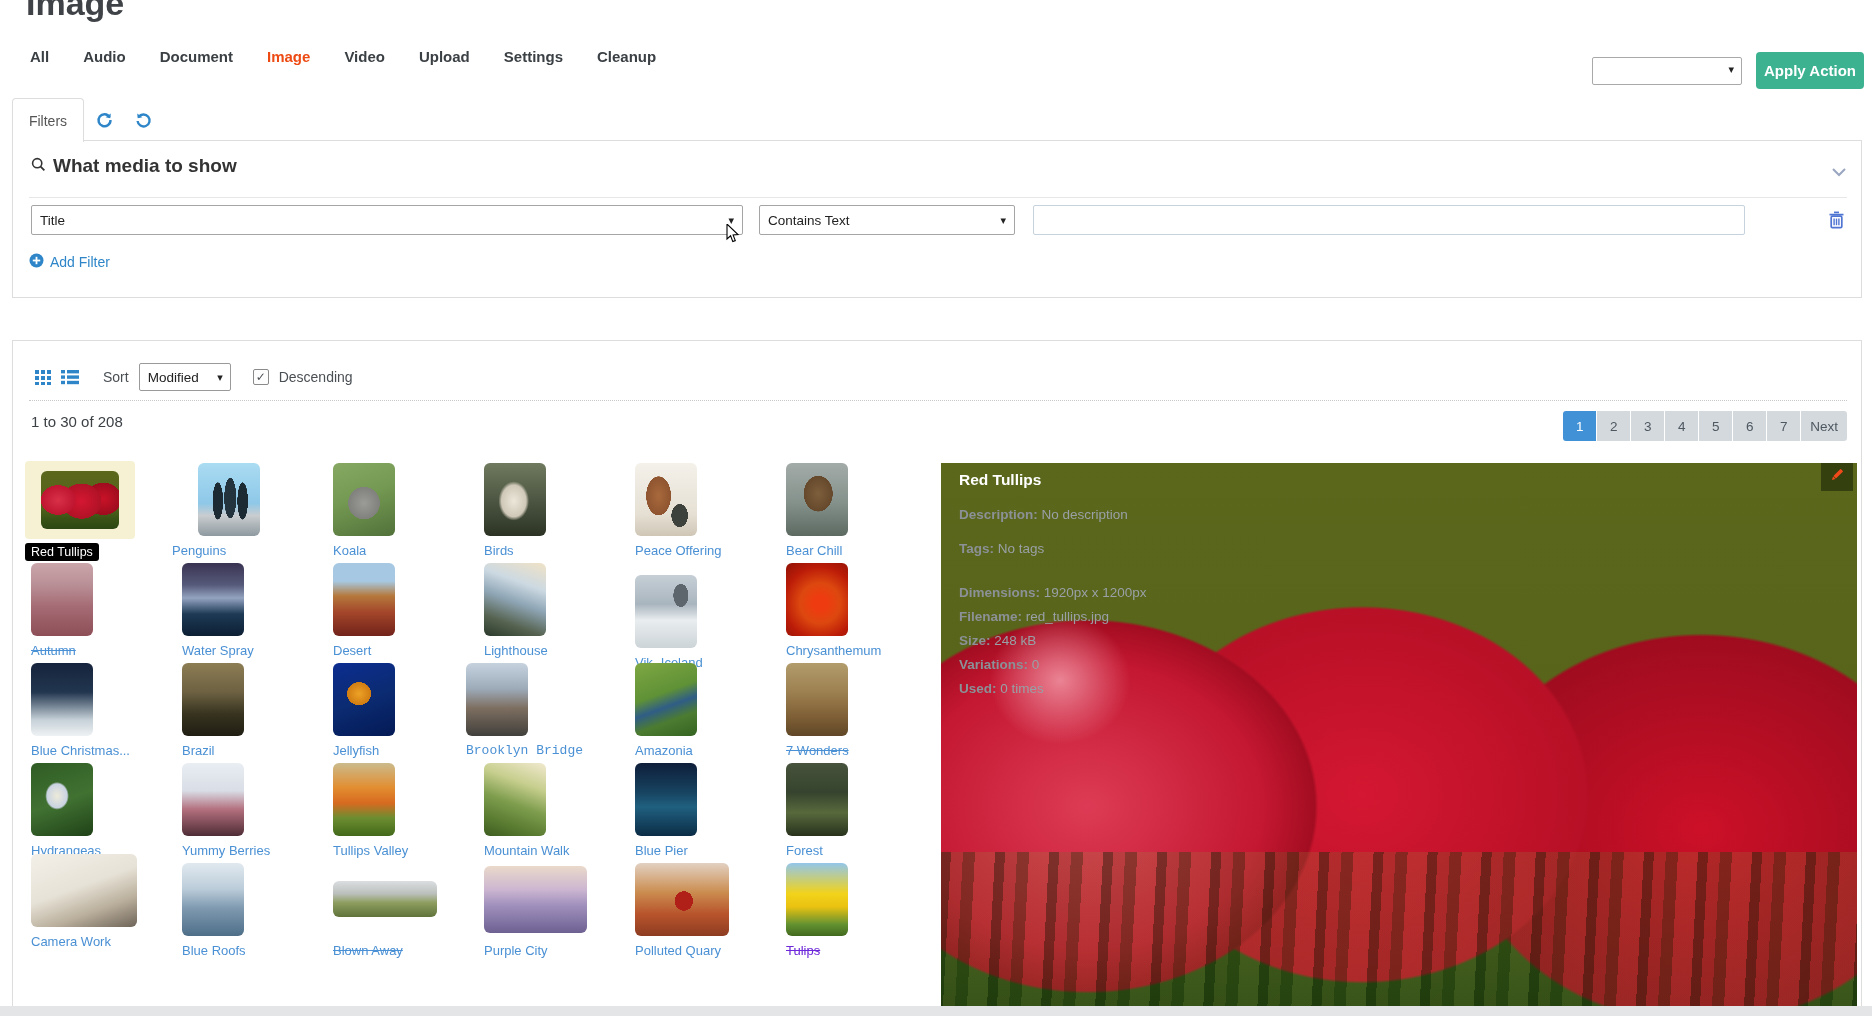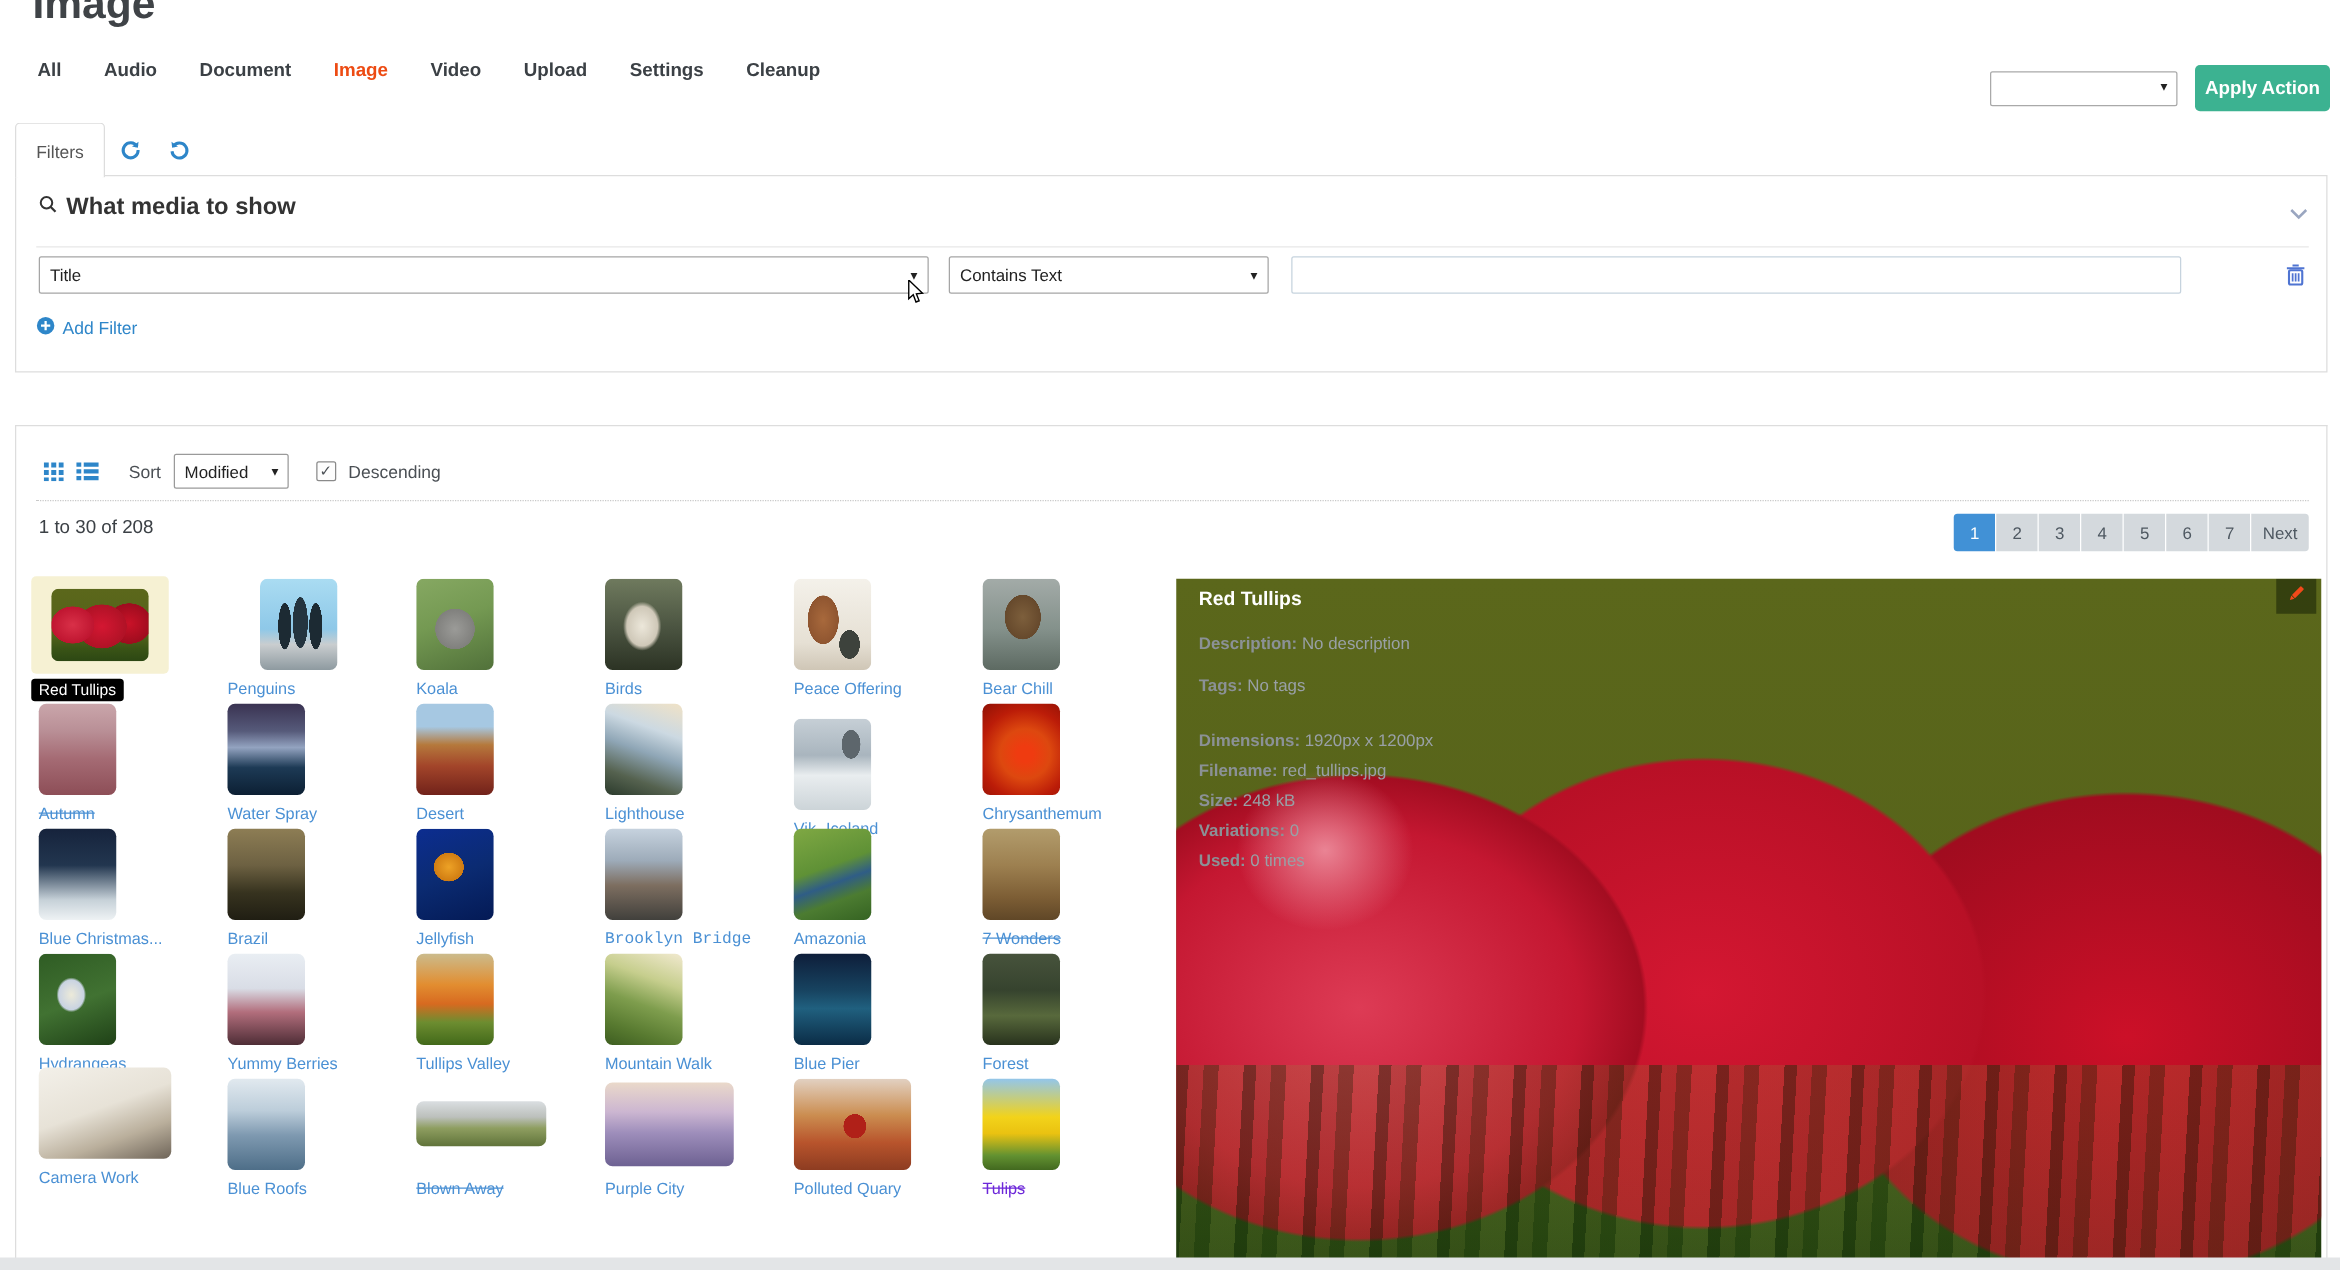--- a/index.html
+++ b/index.html
@@ -240,21 +240,21 @@
         <div class="page-btn">Next</div>
       </div>
 
     <div id="grid">
         <div class="cell" style="left: 18px; top: 122px;">
           <div class="sel-box">
             <div class="thumb" style="width: 78px; height: 58px; background: radial-gradient(40% 46% at 22% 50%, rgb(217, 48, 72) 0%, rgb(191, 21, 48) 55%, rgba(0, 0, 0, 0) 56%), radial-gradient(42% 50% at 52% 52%, rgb(212, 23, 50) 0%, rgb(176, 18, 38) 60%, rgba(0, 0, 0, 0) 61%), radial-gradient(38% 46% at 80% 48%, rgb(201, 18, 40) 0%, rgb(158, 12, 30) 60%, rgba(0, 0, 0, 0) 61%), linear-gradient(rgb(91, 103, 27) 0%, rgb(85, 99, 26) 62%, rgb(58, 84, 22) 82%, rgb(44, 71, 19) 100%);"></div>
           </div>
           <div class="sel-pill">Red Tullips</div>
         </div>
-        <div class="cell" style="left: 169px; top: 122px; padding-left: 26px;">
+        <div class="cell" style="left: 159px; top: 122px; padding-left: 26px;">
           <div class="thumb" style="width: 62px; height: 73px; background: radial-gradient(14% 42% at 32% 52%, rgb(28, 42, 51) 60%, rgba(0, 0, 0, 0) 61%), radial-gradient(16% 46% at 52% 48%, rgb(36, 52, 63) 60%, rgba(0, 0, 0, 0) 61%), radial-gradient(14% 42% at 72% 52%, rgb(28, 42, 51) 60%, rgba(0, 0, 0, 0) 61%), linear-gradient(rgb(170, 220, 242) 0%, rgb(142, 200, 232) 55%, rgb(201, 205, 207) 72%, rgb(142, 154, 160) 100%); margin-top: 0px;"></div>
           <div class="cell-label">Penguins</div>
         </div>
         <div class="cell" style="left: 320px; top: 122px;">
           <div class="thumb" style="width: 62px; height: 73px; background: radial-gradient(46% 40% at 50% 55%, rgb(155, 155, 152) 0%, rgb(128, 128, 125) 55%, rgba(0, 0, 0, 0) 56%), linear-gradient(160deg, rgb(134, 168, 98) 0%, rgb(116, 153, 82) 45%, rgb(81, 113, 58) 100%); margin-top: 0px;"></div>
           <div class="cell-label">Koala</div>
         </div>
         <div class="cell" style="left: 471px; top: 122px;">
           <div class="thumb" style="width: 62px; height: 73px; background: radial-gradient(44% 48% at 48% 52%, rgb(236, 231, 218) 0%, rgb(207, 200, 184) 45%, rgba(0, 0, 0, 0) 56%), linear-gradient(rgb(111, 122, 94) 0%, rgb(74, 83, 64) 55%, rgb(44, 51, 36) 100%); margin-top: 0px;"></div>
           <div class="cell-label">Birds</div>
@@ -296,21 +296,21 @@
           <div class="cell-label">Blue Christmas...</div>
         </div>
         <div class="cell" style="left: 169px; top: 322px;">
           <div class="thumb" style="width: 62px; height: 73px; background: linear-gradient(rgb(141, 125, 84) 0%, rgb(109, 97, 66) 40%, rgb(55, 51, 31) 70%, rgb(32, 30, 19) 100%); margin-top: 0px;"></div>
           <div class="cell-label">Brazil</div>
         </div>
         <div class="cell" style="left: 320px; top: 322px;">
           <div class="thumb" style="width: 62px; height: 73px; background: radial-gradient(32% 26% at 42% 42%, rgb(237, 162, 38) 0%, rgb(208, 124, 18) 60%, rgba(0, 0, 0, 0) 61%), linear-gradient(160deg, rgb(12, 45, 144) 0%, rgb(11, 43, 114) 50%, rgb(4, 26, 85) 100%); margin-top: 0px;"></div>
           <div class="cell-label">Jellyfish</div>
         </div>
-        <div class="cell" style="left: 471px; top: 322px; font-family: Liberation Mono, monospace;">
+        <div class="cell" style="left: 453px; top: 322px; font-family: Liberation Mono, monospace;">
           <div class="thumb" style="width: 62px; height: 73px; background: linear-gradient(rgb(198, 210, 222) 0%, rgb(157, 171, 185) 35%, rgb(125, 110, 96) 62%, rgb(65, 64, 60) 100%); margin-top: 0px;"></div>
           <div class="cell-label">Brooklyn Bridge</div>
         </div>
         <div class="cell" style="left: 622px; top: 322px;">
           <div class="thumb" style="width: 62px; height: 73px; background: linear-gradient(160deg, rgb(127, 168, 67) 0%, rgb(95, 145, 54) 42%, rgb(47, 93, 134) 58%, rgb(76, 124, 49) 74%, rgb(53, 99, 34) 100%); margin-top: 0px;"></div>
           <div class="cell-label">Amazonia</div>
         </div>
         <div class="cell" style="left: 773px; top: 322px;">
           <div class="thumb" style="width: 62px; height: 73px; background: linear-gradient(rgb(178, 156, 108) 0%, rgb(157, 128, 80) 40%, rgb(125, 94, 53) 75%, rgb(96, 71, 39) 100%); margin-top: 0px;"></div>
           <div class="cell-label struck">7 Wonders</div>

